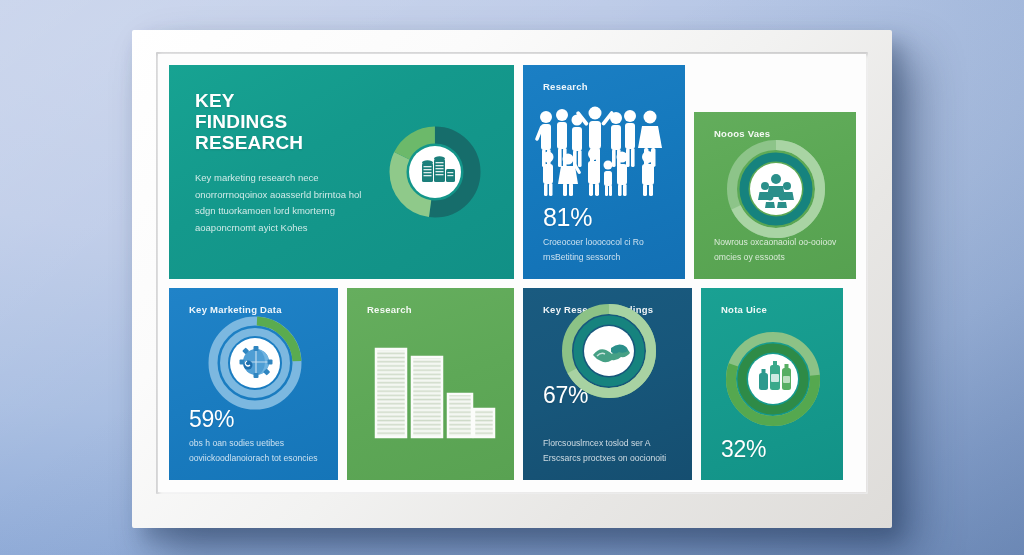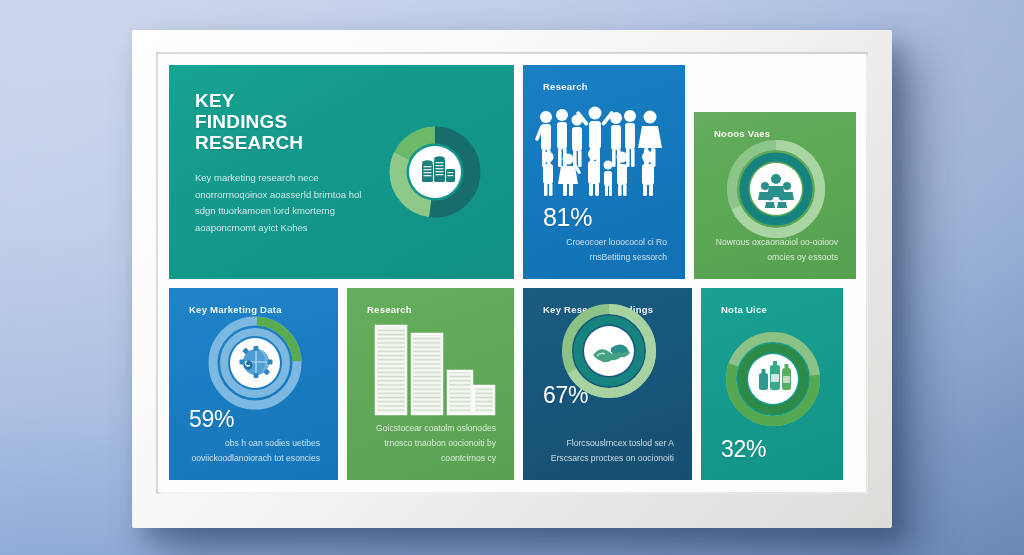--- a/index.html
+++ b/index.html
@@ -95,21 +95,20 @@
   .stat-pct{
     color:#ffffff;font-weight:normal;font-size:25px;line-height:1;
     letter-spacing:-.3px;
     text-shadow:0 1px 2px rgba(0,0,0,.12);
     margin-bottom:5px;
   }
   .stat-desc{
     color:rgba(255,255,255,.78);font-size:8.6px;line-height:1.75;
     filter:blur(.35px);
     max-width:150px;
-    text-align:right;
   }
   .stat.small .stat-pct{font-size:23px;}
 
   svg{display:block;overflow:visible;}
   .soft{filter:blur(.25px);}
 </style>
 </head>
 <body>
 
 <div id="wall"></div>
@@ -297,21 +296,20 @@
                 <rect width="4" height="4.2" fill="#f4f7f2"></rect>
                 <rect width="4" height="1.5" y="1.4" fill="#cfdbc9"></rect>
               </pattern>
             </defs>
             <rect x="6" y="2" width="30" height="88" fill="url(#stripe)" stroke="#fbfcfa" stroke-width="2.5"></rect>
             <rect x="42" y="10" width="30" height="80" fill="url(#stripe)" stroke="#fbfcfa" stroke-width="2.5"></rect>
             <rect x="78" y="47" width="24" height="43" fill="url(#stripe)" stroke="#fbfcfa" stroke-width="2.5"></rect>
             <rect x="104" y="62" width="20" height="28" fill="url(#stripe)" stroke="#fbfcfa" stroke-width="2.5"></rect>
           </svg>
         </div>
-        <div class="stat-desc">Goicstocear coatolm oslonodes trnosco tnaobon oocionoiti by coontcirnos cy</div>
       </div>
 
       <div class="panel stat small" style="flex:0 0 169px;background:linear-gradient(160deg,#1a5b80 0%,#17567a 50%,#154e70 100%);gap:24px;">
         <div class="stat-label">Key Research Findings</div>
         <div class="stat-visual">
           <svg width="104" height="104" viewBox="0 0 104 104" class="soft">
             <circle cx="52" cy="52" r="42" fill="none" stroke="#8cc286" stroke-width="10"></circle>
             <circle cx="52" cy="52" r="42" fill="none" stroke="#a8d2a2" stroke-width="10" stroke-dasharray="177 264" transform="rotate(-90 52 52)"></circle>
             <circle cx="52" cy="52" r="31" fill="none" stroke="#16837e" stroke-width="9"></circle>
             <circle cx="52" cy="52" r="25" fill="#ffffff"></circle>

